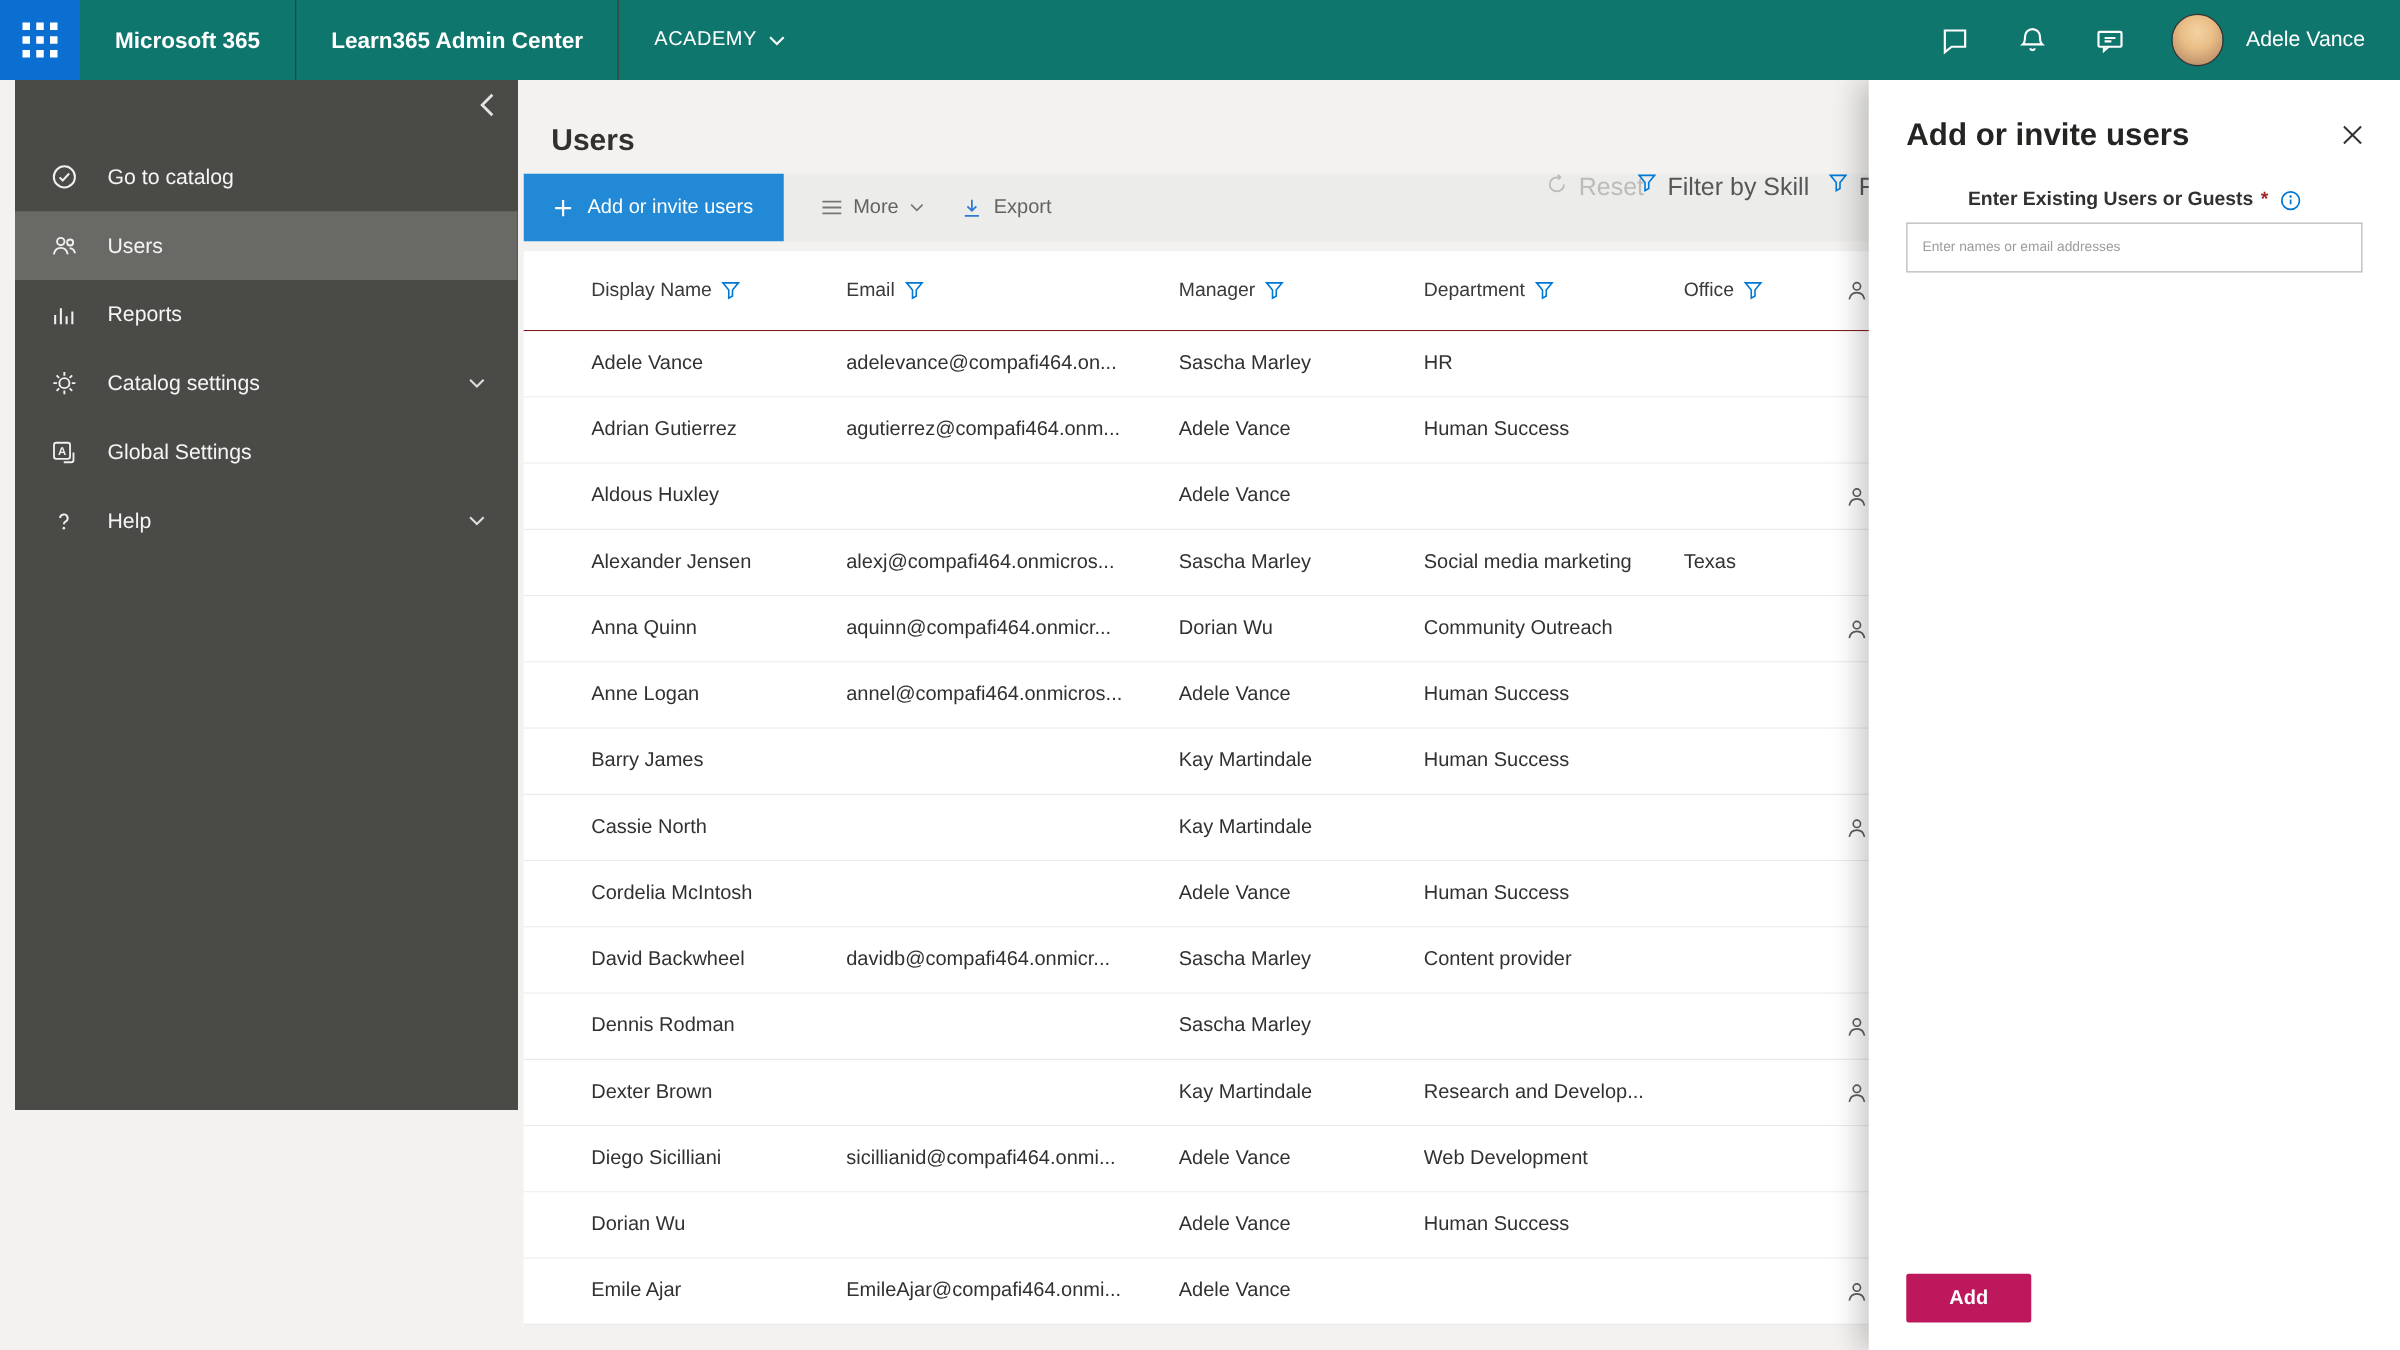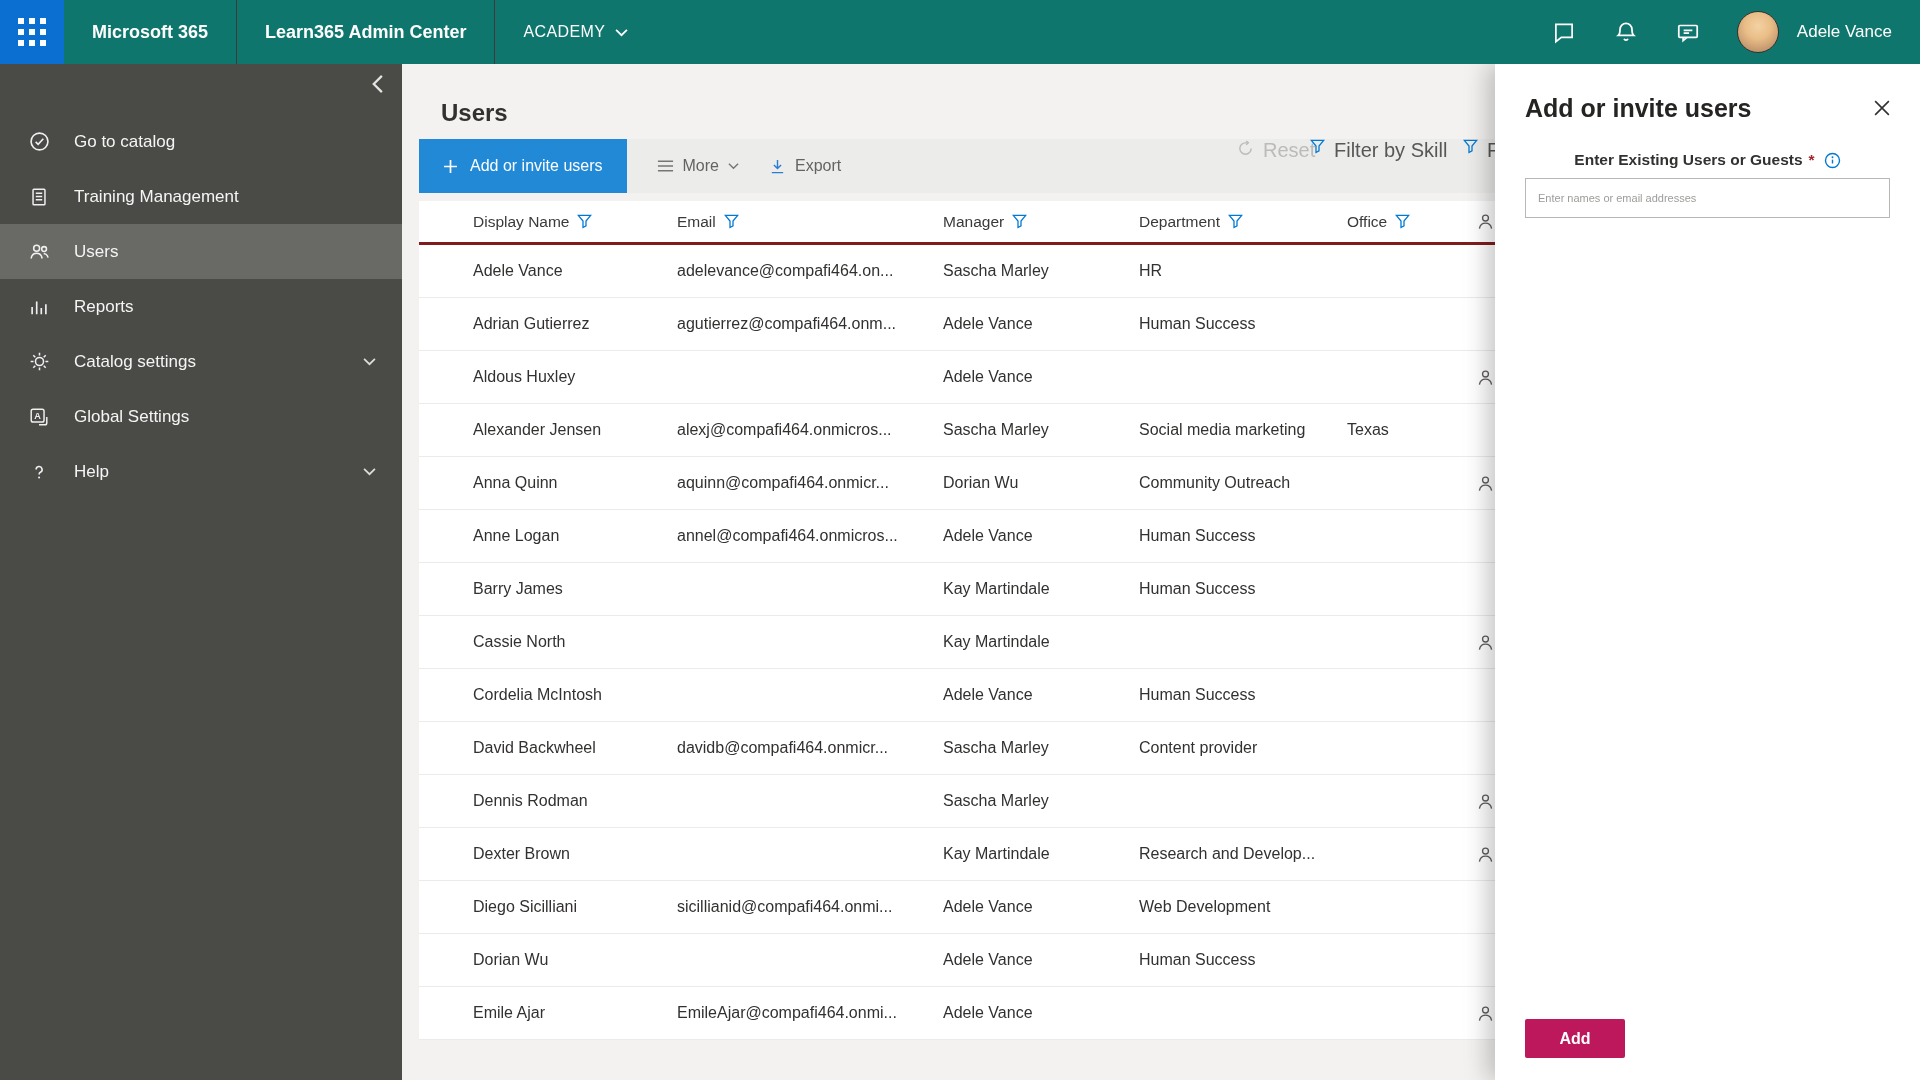--- a/index.html
+++ b/index.html
@@ -18,21 +18,21 @@
   .tb-tenant { display:flex; align-items:center; gap:10px; padding:0 28px;
     font-size:16px; font-weight:400; letter-spacing:.4px; cursor:pointer; }
   .tb-right { margin-left:auto; display:flex; align-items:center; gap:36px; padding-right:28px; }
   .tb-icon { color:#fff; display:flex; cursor:pointer; }
   .avatar { width:42px; height:42px; border-radius:50%; cursor:pointer; flex:0 0 auto;
     background:radial-gradient(circle at 50% 35%, #f3d2a4 0%, #e9bd86 40%, #c99d72 70%, #a87f5e 100%);
     border:1px solid #333; }
   .tb-user { font-size:17px; font-weight:400; margin-left:-18px; cursor:pointer; white-space:nowrap; }
 
   
-  .sidebar { position:fixed; top:64px; left:0; width:402px; height:1016px;
+  .sidebar { position:fixed; top:64px; left:12px; width:402px; height:824px;
     background:#4a4a47; color:#f5f5f5; z-index:10; }
   .collapse-btn { position:absolute; top:10px; right:18px; color:#e4e4e4; cursor:pointer; }
   .nav { margin-top:50px; }
   .side-item { height:55px; display:flex; align-items:center; gap:22px;
     padding:0 26px; font-size:17px; color:#f5f5f5; cursor:pointer; }
   .side-item.selected { background:#696966; }
   .side-icon { width:26px; display:flex; justify-content:center; color:#f0f0f0; }
   .side-chev { margin-left:auto; color:#dcdcdc; display:flex; }
 
   
@@ -53,21 +53,21 @@
     gap:9px; font-size:20px; color:#575757; cursor:pointer; white-space:nowrap; }
   .rt.disabled { color:#bdbbb9; cursor:default; }
   .rt1 { left:818px; } .rt2 { left:891px; } .rt3 { left:1044px; }
   .funnel { color:#0078d4; display:flex; }
   .rt.disabled .funnel, .rt.disabled .gray { color:#bdbbb9; }
 
   
   .table { background:#fff; margin-top:8px; width:1501px; }
   .thead, .trow { display:grid; grid-template-columns:204px 266px 196px 208px 129px 60px;
     padding-left:54px; align-items:center; }
-  .thead { height:44px; border-bottom:3px solid #7f1d1d; color:#3b3a39; font-size:15.5px; }
+  .thead { height:64px; border-bottom:1px solid #7f1d1d; color:#3b3a39; font-size:15.5px; }
   .hcell { display:flex; align-items:center; gap:8px; }
   .trow { height:53px; border-bottom:1px solid #edebe9; font-size:16px; color:#323130; background:#fff; }
   .cell { overflow:hidden; white-space:nowrap; text-overflow:ellipsis; padding-right:14px; }
   .badge-ic { color:#605e5c; display:flex; }
 
   
   .panel { position:fixed; top:64px; right:0; width:425px; height:1016px; background:#fff;
     box-shadow:-8px 0 22px rgba(0,0,0,.22); z-index:40; padding:30px 30px; }
   .panel-head { display:flex; justify-content:space-between; align-items:flex-start; }
   .panel-title { font-size:25px; font-weight:600; color:#252423; }
@@ -148,29 +148,20 @@
   <nav class="nav" id="nav">
       <div class="side-item">
         <span class="side-icon">
           <svg viewBox="0 0 24 24" width="23" height="23" fill="none" stroke="currentColor" stroke-width="1.7">
             <circle cx="12" cy="12" r="8.8"></circle>
             <path d="M8 12.4l2.6 2.6 5.4-5.8"></path>
           </svg>
         </span>
         <span class="side-label">Go to catalog</span>
       </div>
-      <div class="side-item">
-        <span class="side-icon">
-          <svg viewBox="0 0 24 24" width="22" height="22" fill="none" stroke="currentColor" stroke-width="1.6">
-            <rect x="5.5" y="3.5" width="13" height="17" rx="1"></rect>
-            <path d="M8.5 8h7M8.5 11.5h7M8.5 15h7"></path>
-          </svg>
-        </span>
-        <span class="side-label">Training Management</span>
-      </div>
       <div class="side-item selected">
         <span class="side-icon">
           <svg viewBox="0 0 24 24" width="23" height="23" fill="none" stroke="currentColor" stroke-width="1.6">
             <circle cx="9" cy="8.6" r="3.1"></circle>
             <path d="M3.2 19.3c.7-3.7 3.1-5.4 5.8-5.4s5.1 1.7 5.8 5.4"></path>
             <circle cx="16.8" cy="9.4" r="2.5"></circle>
             <path d="M16.4 14.1c2.3.3 4 1.8 4.5 4.3"></path>
           </svg>
         </span>
         <span class="side-label">Users</span>

